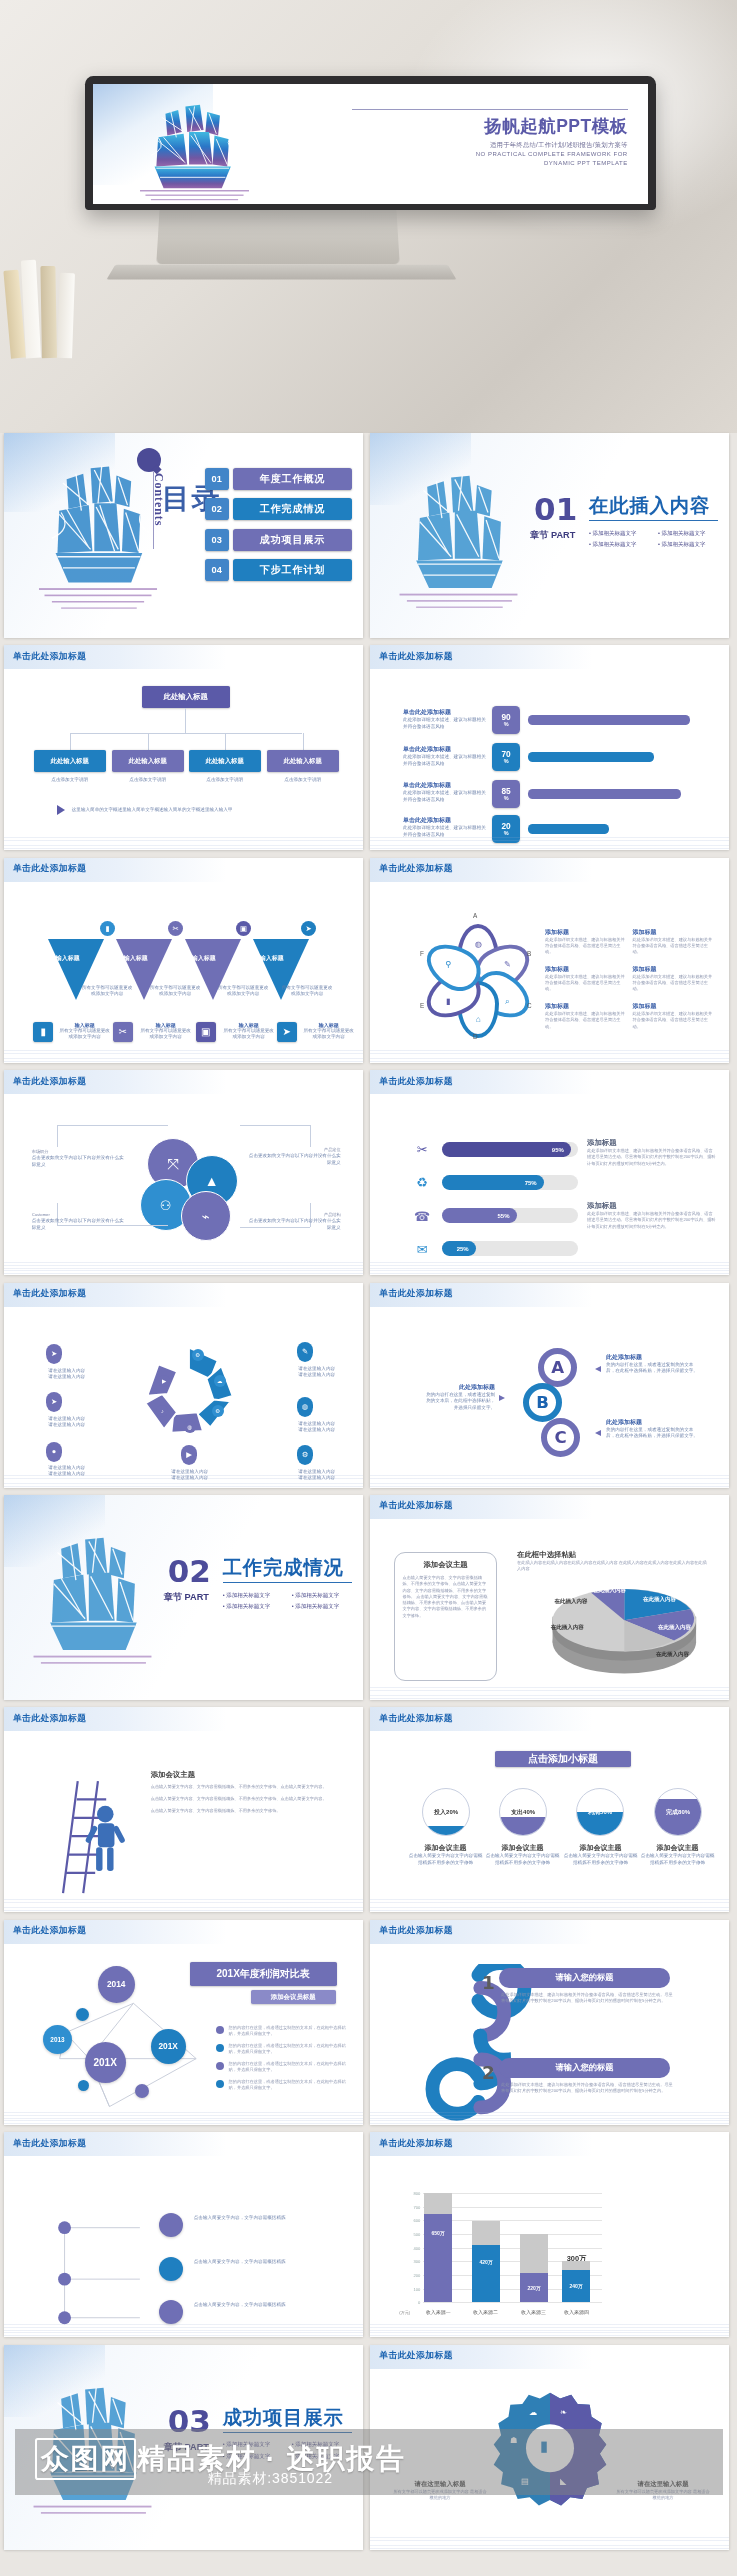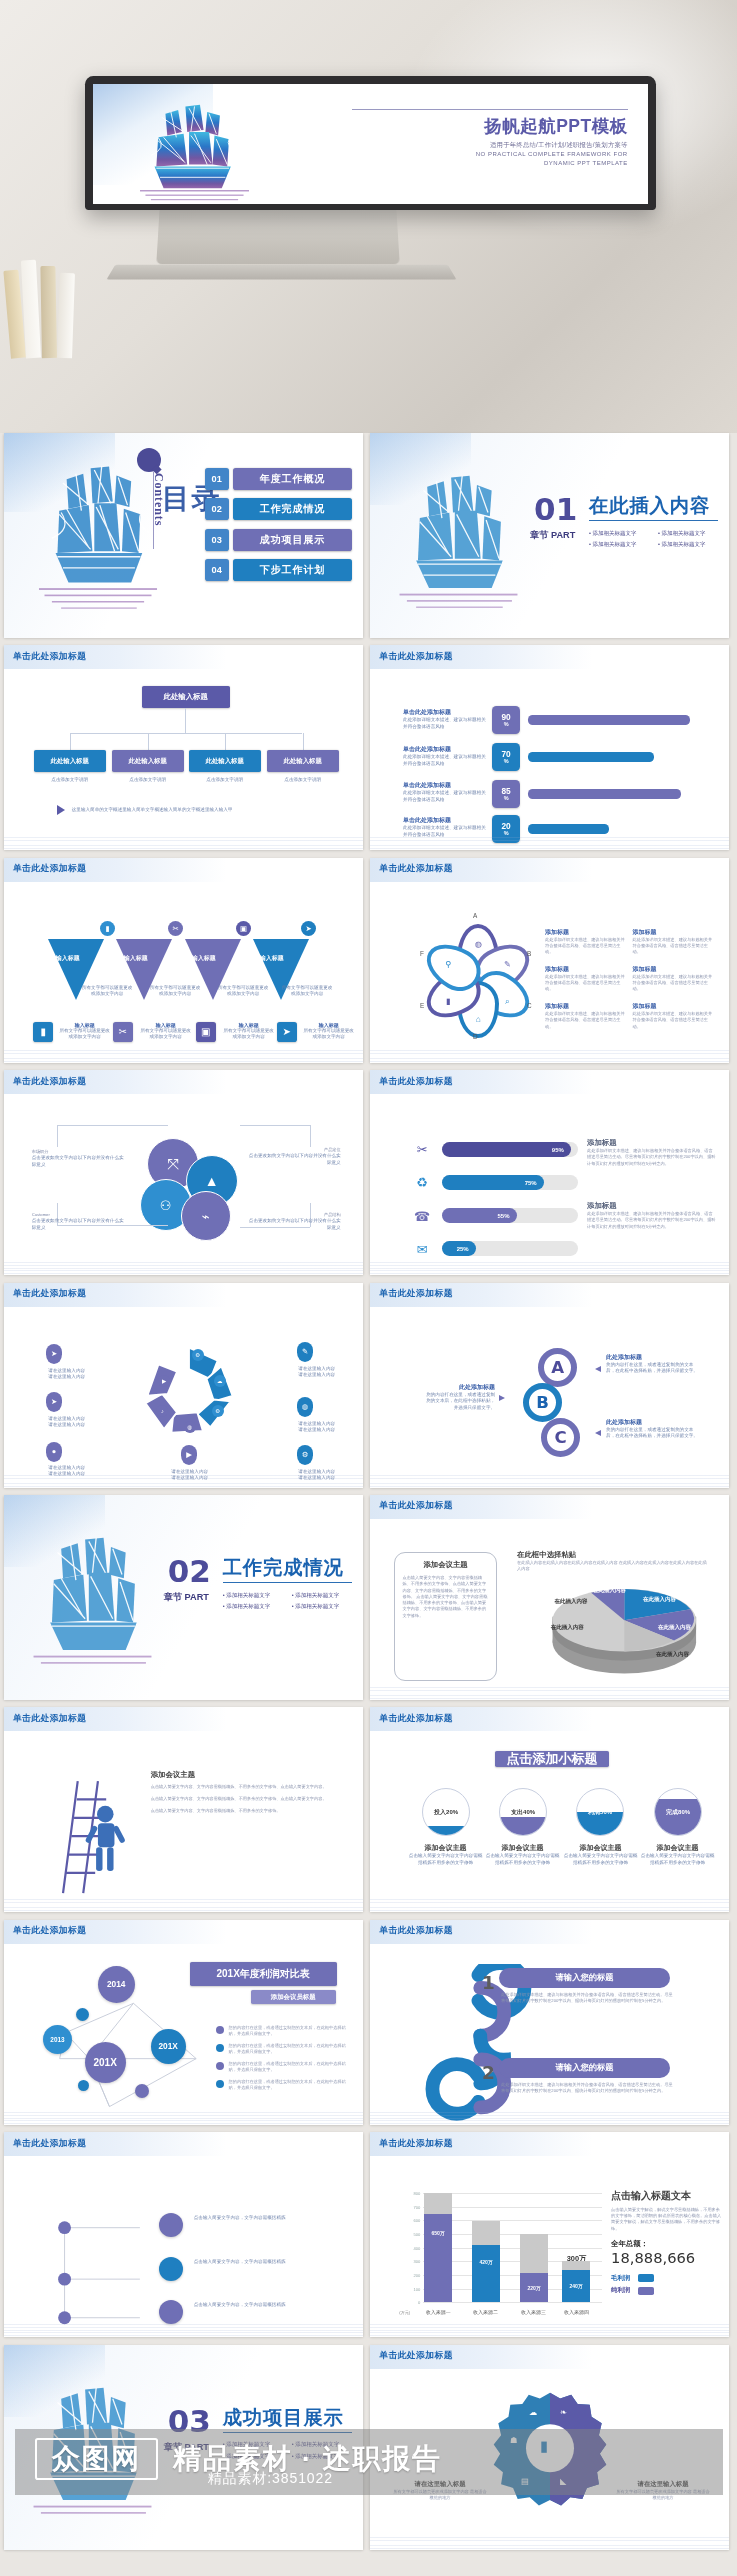--- a/index.html
+++ b/index.html
@@ -182,21 +182,21 @@
   .legend-sw{display:inline-block;width:16.6px;height:8.3px;border-radius:1.8px;vertical-align:middle;}
 
   
   .gear-wrap{position:absolute;left:120px;top:22px;width:120px;height:120px;}
 
   
   .wm{position:absolute;left:14.7px;top:2429px;width:708px;height:66px;
     background:rgba(130,130,130,.50);}
   .wm-main{position:absolute;left:20px;top:9.2px;font-size:28px;font-weight:bold;color:#fff;
     letter-spacing:1.8px;text-shadow:0 0.9px 1.8px rgba(0,0,0,.25);}
-  .wm-logo{display:inline-block;border:2.8px solid #fff;border-radius:2.8px;padding:0 15px;margin-right:15px;}
+  .wm-logo{display:inline-block;border:2.8px solid #fff;border-radius:2.8px;padding:0 4px;margin-right:1px;}
   .wm-sub{position:absolute;left:193px;top:41px;font-size:14px;color:#fff;letter-spacing:0.9px;}
 </style>
 </head>
 <body>
 
 <div class="hero">
   <div class="hero-glow"></div>
 
   <div class="posters">
     <div class="poster p1"></div>
@@ -815,21 +815,21 @@
           <div class="tiny2">点击输入简要文字内容、文字内容需概括精炼、不用多余的文字修饰。</div>
         </div>
       </div>
       <div class="wave"></div>
     </div>
 
     <div class="slide">
       <div class="sl-hdr"></div>
       <div class="sl-hdr-txt">单击此处添加标题</div>
       <div class="sl-body">
-        <div class="bx" style="left:125px;top:20px;width:114px;height:15.7px;background:#6f6fb5;font-size:13px">点击添加小标题</div>
+        <div class="bx" style="left:125px;top:20px;width:136px;height:15.7px;background:#6f6fb5;font-size:10px">点击添加小标题</div>
         <div class="hc" style="left:52px;top:57px">
           <div class="hc-fill" style="height:20%;background:#1f7fc0"></div>
           <div class="hc-txt" style="top:18.4px;color:#333">投入20%</div>
           </div>
         <div class="hc" style="left:129px;top:57px">
           <div class="hc-fill" style="height:40%;background:#6f6fb5"></div>
           <div class="hc-txt" style="top:18.4px;color:#333">支出40%</div>
           </div>
         <div class="hc" style="left:206px;top:57px">
           <div class="hc-fill" style="height:50%;background:#1f7fc0"></div>
@@ -1018,32 +1018,20 @@
             <div class="cc-top" style="height:41px"></div>
             <div class="cc-bot" style="height:32px;background:#1f7fc0"></div>
             <div class="cc-in" style="bottom:13px">240万</div>
           </div>
           <div class="cc-x" style="left:16.6px">收入来源一</div>
           <div class="cc-x" style="left:64px">收入来源二</div>
           <div class="cc-x" style="left:112px">收入来源三</div>
           <div class="cc-x" style="left:155px">收入来源四</div>
           <div style="position:absolute;left:-1.8px;bottom:7.4px;font-size:4.1px;color:#888">(万元)</div>
         </div>
-        <div style="position:absolute;left:241px;top:33px;width:111px">
-          <div style="font-size:10px;color:#444;font-weight:bold">点击输入标题文本</div>
-          <div class="tiny2" style="margin-top:3.7px">点击输入简要文字解说，解说文字尽量概括精炼，不用多余的文字修饰，简洁明朗的 解说所需表的核心概念。点击输入简要文字解说，解说文字尽量概括精炼，不用多余的文字修饰。</div>
-          <div style="font-size:7.4px;font-weight:bold;color:#333;margin-top:7.4px">全年总额：</div>
-          <div style="font-size:14.7px;color:#333;font-family:'DejaVu Sans',sans-serif">18,888,666</div>
-          <div style="margin-top:7.4px;font-size:6.4px;color:#1b63b0;font-weight:bold">
-            <span>毛利润</span>
-            <span class="legend-sw" style="background:#1f7fc0;margin-left:5.5px"></span></div>
-          <div style="margin-top:3.7px;font-size:6.4px;color:#4d4c9a;font-weight:bold">
-            <span>纯利润</span>
-            <span class="legend-sw" style="background:#6f6fb5;margin-left:5.5px"></span></div>
-        </div>
       </div>
       <div class="wave"></div>
     </div>
   </div>
 
   <div class="row">
 
     <div class="slide">
       <div class="sec">
         <div class="sec-corner"></div>

